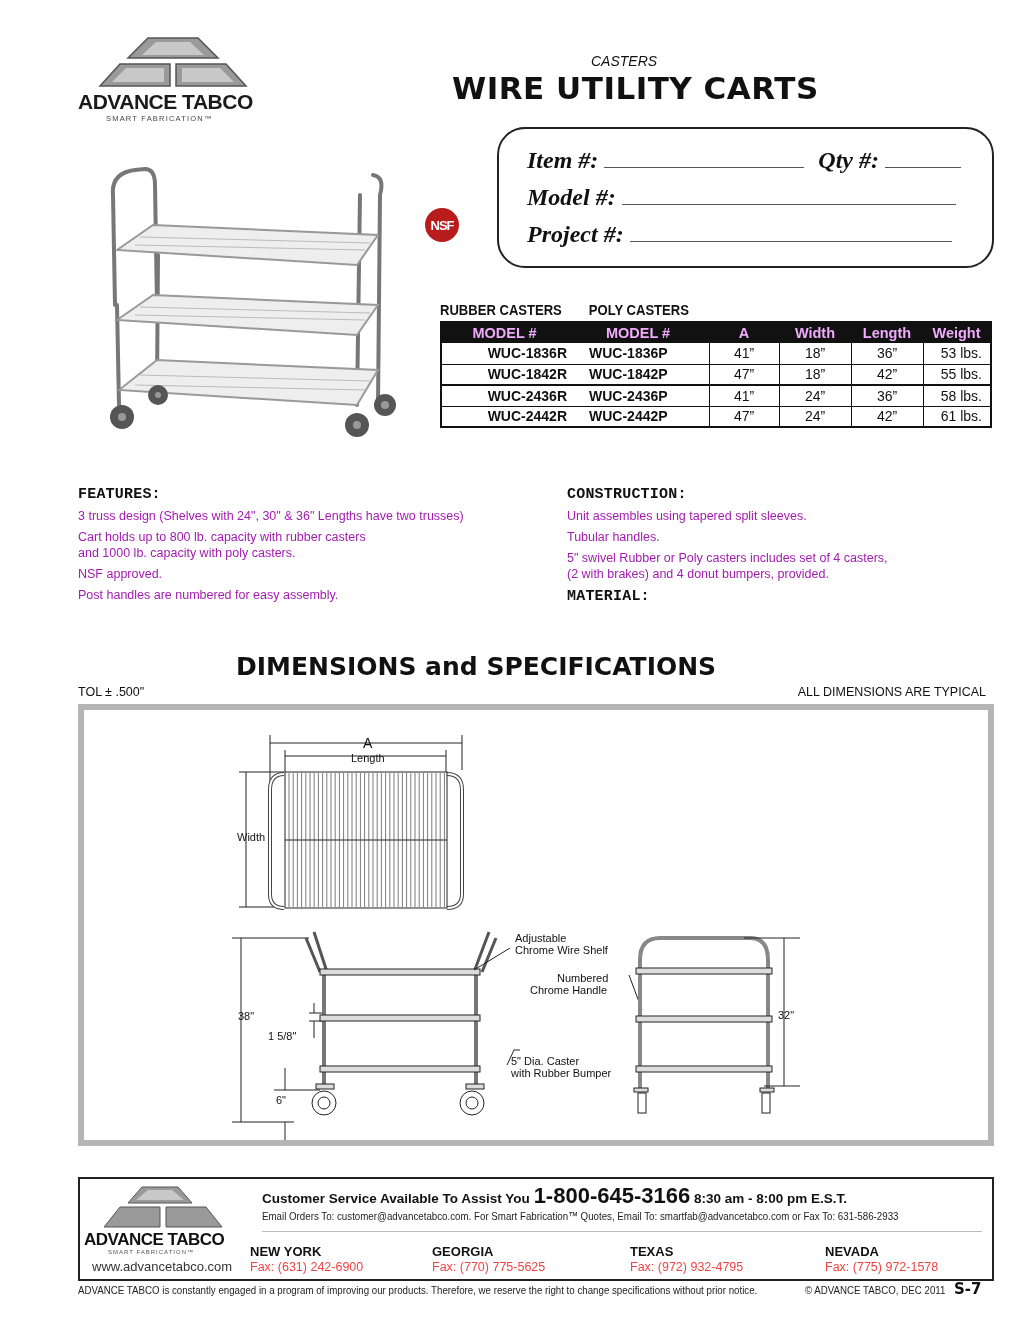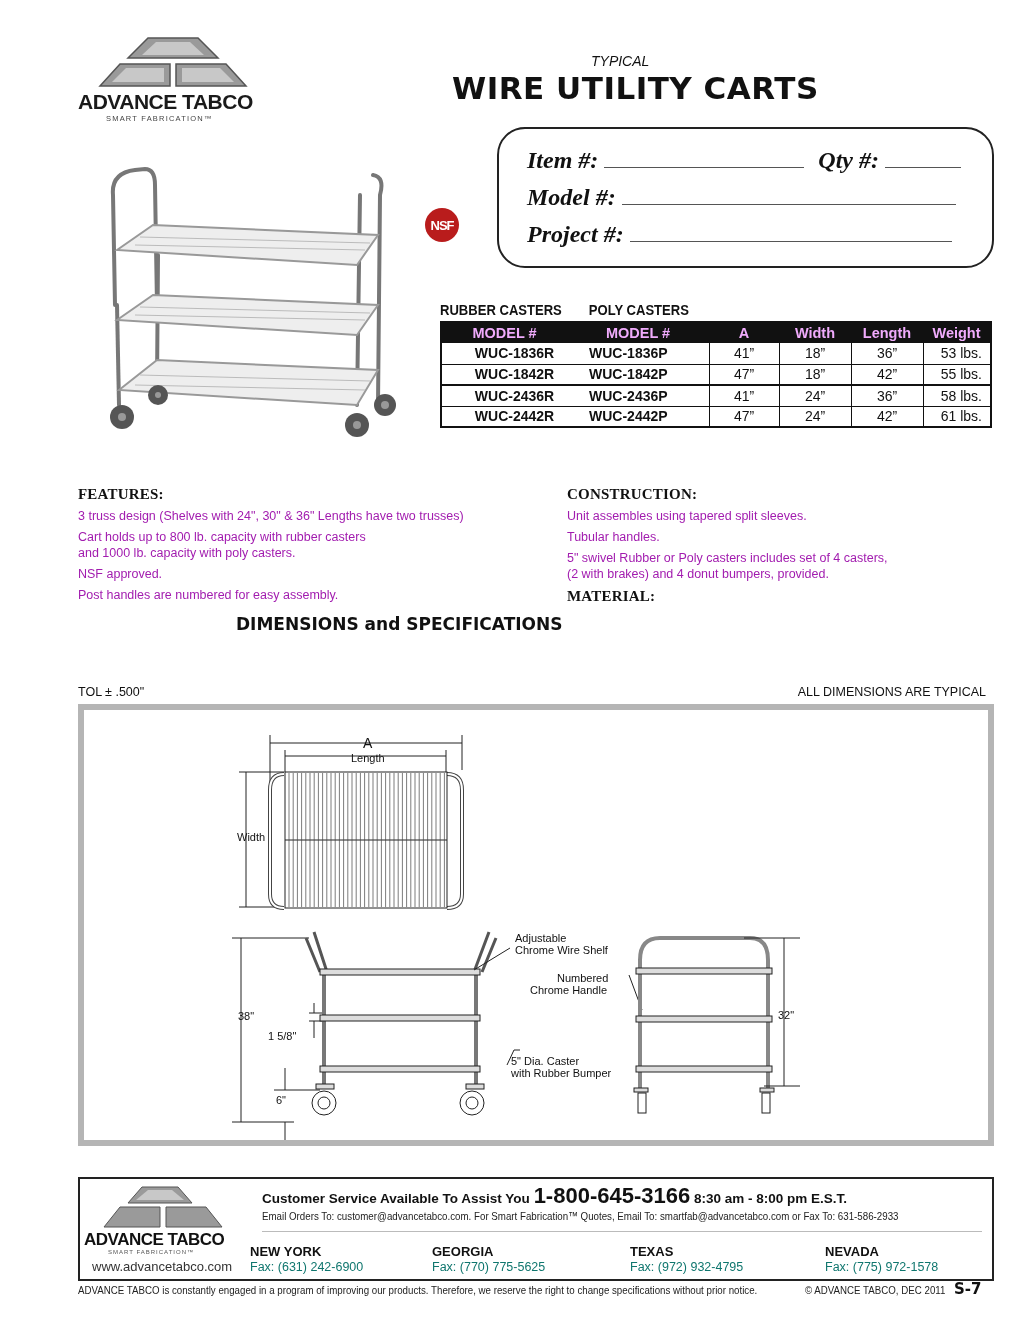--- a/index.html
+++ b/index.html
@@ -22,29 +22,29 @@
   .form-box { left: 497px; top: 127px; width: 497px; height: 141px; border: 2px solid #222; border-radius: 28px; }
   .form-row { position: absolute; left: 28px; display: flex; align-items: flex-end; font-family: "Liberation Serif", serif; font-style: italic; font-weight: bold; font-size: 24px; }
   .form-line { border-bottom: 1px solid #555; height: 1px; margin-left: 6px; margin-bottom: 6px; }
 
   
   .caster-labels { left: 440px; top: 302px; font-weight: bold; font-size: 14.5px; font-family: "Liberation Sans", sans-serif; transform: scaleX(0.9); transform-origin: left; }
   .caster-labels span { margin-right: 26px; }
   table.models { position: absolute; left: 440px; top: 321px; width: 552px; border-collapse: collapse; border: 2px solid #111; font-size: 14px; }
   table.models th { background: #111; color: #f0abfc; font-weight: bold; height: 21px; font-size: 14.5px; }
   table.models td { height: 21px; text-align: center; }
-  table.models td.model { font-weight: bold; text-align: center; padding-left: 20px; }
+  table.models td.model { font-weight: bold; text-align: right; padding-left: 20px; }
   table.models td.model2 { font-weight: bold; text-align: left; padding-left: 22px; border-right: 1px solid #111; }
   table.models td.num { border-left: 1px solid #111; }
   table.models tr.row-b td { border-bottom: 1px solid #111; }
   table.models tr.row-sep td { border-bottom: 2px solid #111; }
   table.models td.w { text-align: right; padding-right: 8px; }
 
   
-  .sec-head { font-weight: 900; font-size: 15px; font-family: Liberation Serif, serif; letter-spacing: 0.2px; }
+  .sec-head { font-weight: 900; font-size: 15px; font-family: Liberation Mono, monospace; letter-spacing: 0.2px; }
   .sec-text { font-size: 12.5px; color: #a21caf; line-height: 16px; }
   .features { left: 78px; top: 486px; width: 470px; }
   .features p, .construction p { margin-top: 5px; }
   .construction { left: 567px; top: 486px; width: 420px; }
   .tol { left: 78px; top: 685px; font-size: 12.5px; }
   .typical { right: 38px; top: 685px; font-size: 12.5px; }
 
   .dims-frame { left: 78px; top: 704px; width: 916px; height: 442px; border: 6px solid #b5b5b5; }
   .drawings { left: 84px; top: 710px; width: 904px; height: 430px; }
   .dlabel { font-size: 11px; fill: #111; font-family: "Liberation Sans", sans-serif; }
@@ -54,40 +54,40 @@
   .f-logo { left: 92px; top: 1185px; width: 145px; height: 60px; }
   .f-logo-text { left: 84px; top: 1230px; font-weight: bold; font-size: 17px; letter-spacing: -0.5px; }
   .f-logo-sub { left: 108px; top: 1249px; font-size: 6px; letter-spacing: 1px; color: #555; }
   .f-url { left: 92px; top: 1259px; font-size: 13px; color: #333; }
   .cs-line { left: 262px; top: 1183px; font-size: 13.5px; font-weight: bold; white-space: nowrap; }
   .cs-line .phone { font-size: 22px; }
   .email-line { left: 262px; top: 1210px; font-size: 11.2px; color: #222; white-space: nowrap; transform: scaleX(0.87); transform-origin: left; }
   .f-divider { left: 262px; top: 1231px; width: 720px; height: 1px; background: #bbb; }
   .office { top: 1244px; width: 160px; }
   .office .st { font-weight: bold; font-size: 13px; }
-  .office .fax { font-size: 12.5px; color: #0f766e; margin-top: 1px; }
+  .office .fax { font-size: 12.5px; color: #ef4444; margin-top: 1px; }
   .disclaimer { left: 78px; top: 1284px; font-size: 10.8px; color: #222; white-space: nowrap; transform: scaleX(0.9); transform-origin: left; }
   .copyright { left: 805px; top: 1284px; font-size: 10.8px; color: #222; transform: scaleX(0.9); transform-origin: left; white-space: nowrap; }
   .pageno { left: 954px; top: 1280px; font-size: 15px; font-weight: 900; font-family: "DejaVu Sans", sans-serif; }
 </style>
 </head>
 <body>
 
 <svg class="abs logo" viewBox="0 0 190 90">
   <polygon points="70,2 120,2 140,22 50,22" fill="#9a9a9a" stroke="#555" stroke-width="1.5"></polygon>
   <polygon points="78,6 112,6 126,19 64,19" fill="#c8c8c8"></polygon>
   <polygon points="42,28 92,28 92,50 22,50" fill="#9a9a9a" stroke="#555" stroke-width="1.5"></polygon>
   <polygon points="98,28 148,28 168,50 98,50" fill="#9a9a9a" stroke="#555" stroke-width="1.5"></polygon>
   <polygon points="48,32 86,32 86,46 34,46" fill="#c8c8c8"></polygon>
   <polygon points="104,32 142,32 156,46 104,46" fill="#c8c8c8"></polygon>
 </svg>
 <div class="abs logo-text">ADVANCE TABCO</div>
 <div class="abs logo-sub">SMART FABRICATION™</div>
 
-<div class="abs" style="left:591px; top:53px; font-style:italic; font-size:14px;">TYPICAL</div>
+<div class="abs" style="left:591px; top:53px; font-style:italic; font-size:14px;">CASTERS</div>
 <div class="abs title">WIRE UTILITY CARTS</div>
 
 <svg class="abs cart-photo" viewBox="0 0 330 290">
   <g stroke="#777" stroke-width="4" fill="none" stroke-linecap="round">
     <path d="M20,150 L18,40 Q16,18 40,15 L50,14 Q60,14 60,30 L62,150"></path>
     <path d="M278,20 Q290,22 285,40 L283,250"></path>
     <path d="M265,40 L262,250"></path>
     <path d="M22,150 L24,250"></path>
     <path d="M63,100 L62,230"></path>
   </g>
@@ -203,21 +203,21 @@
   <div class="sec-head">CONSTRUCTION:</div>
   <div class="sec-text">
     <p>Unit assembles using tapered split sleeves.</p>
     <p>Tubular handles.</p>
     <p>5" swivel Rubber or Poly casters includes set of 4 casters,</p>
     <div>(2 with brakes) and 4 donut bumpers, provided.</div>
   </div>
   <div class="sec-head" style="margin-top:6px;">MATERIAL:</div>
 </div>
 
-<div class="abs" style="left:236px; top:614px; font-weight:900; font-size:17px; font-family:'DejaVu Sans',sans-serif; white-space:nowrap;">DIMENSIONS and SPECIFICATIONS</div>
+<div class="abs" style="left:236px; top:652px; font-weight:900; font-size:25px; font-family:'DejaVu Sans',sans-serif; white-space:nowrap;">DIMENSIONS and SPECIFICATIONS</div>
 <div class="abs tol">TOL ± .500"</div>
 <div class="abs typical">ALL DIMENSIONS ARE TYPICAL</div>
 <div class="abs dims-frame"></div>
 
 <svg class="abs drawings" viewBox="0 0 904 430">
 
   <g stroke="#222" fill="none" stroke-width="1">
     <line x1="186" y1="25" x2="186" y2="90"></line>
     <line x1="378" y1="25" x2="378" y2="60"></line>
     <line x1="186" y1="33" x2="378" y2="33"></line>

